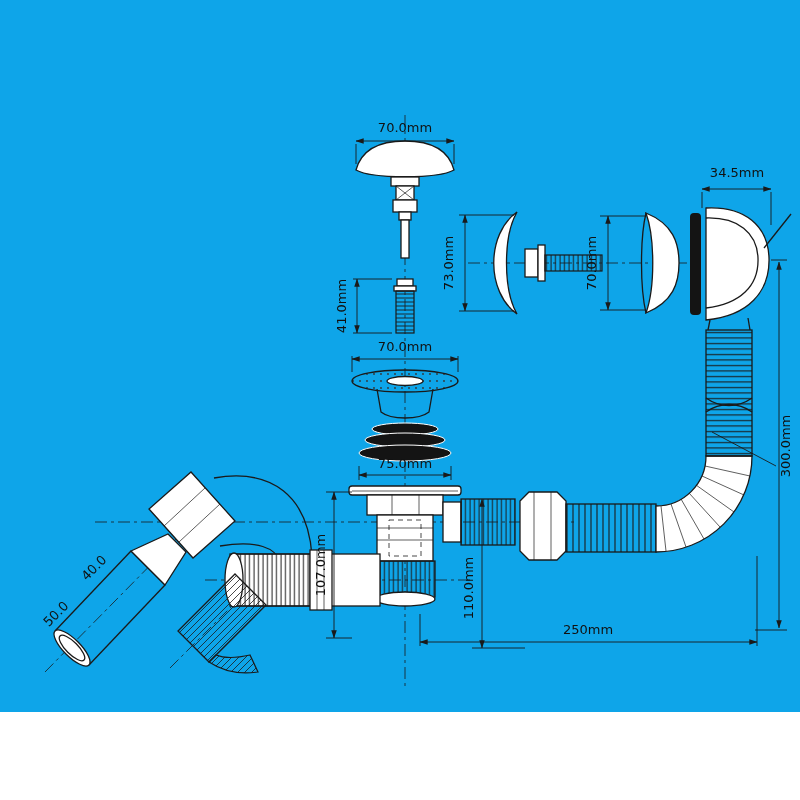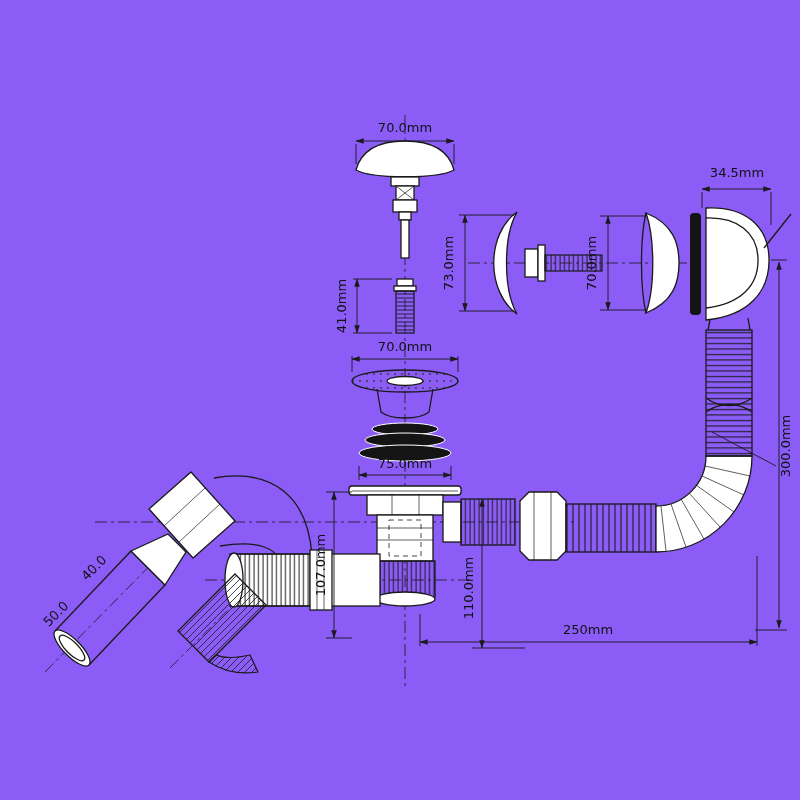--- a/index.html
+++ b/index.html
@@ -1,16 +1,16 @@
 <!DOCTYPE html>
 <html><head>
 <meta charset="utf-8">
 <style>
   html,body{margin:0;padding:0;background:#ffffff;}
-  .stage{width:800px;height:800px;background:#8b5cf6;position:relative;overflow:hidden;
+  .stage{width:800px;height:712px;background:#0ea5e9;position:relative;overflow:hidden;
          font-family:"DejaVu Sans", sans-serif;}
   svg{display:block;}
   .oln{fill:none;stroke:#1a1a1a;stroke-width:1.3;}
   .fw{fill:#ffffff;stroke:#1a1a1a;stroke-width:1.3;}
   .dim{stroke:#1a1a1a;stroke-width:0.9;fill:none;}
   .thin{stroke:#1a1a1a;stroke-width:0.7;fill:none;}
   .ctr{stroke:#1a1a1a;stroke-width:0.8;stroke-dasharray:12 4 3 4;fill:none;}
   .blk{fill:#141414;stroke:#ffffff;stroke-width:1;}
   .dsh{stroke:#1a1a1a;stroke-width:0.8;stroke-dasharray:5 4;fill:none;}
   text.dimtxt{font-size:13px;fill:#111;}

